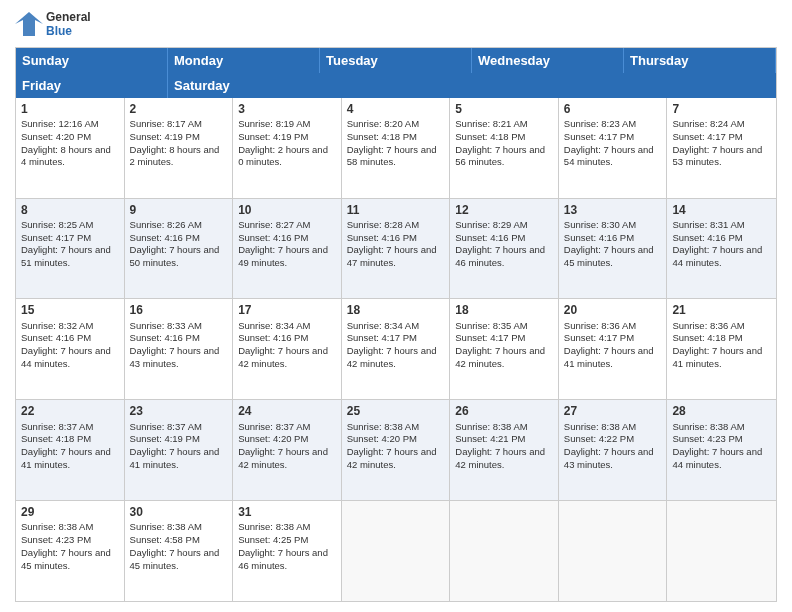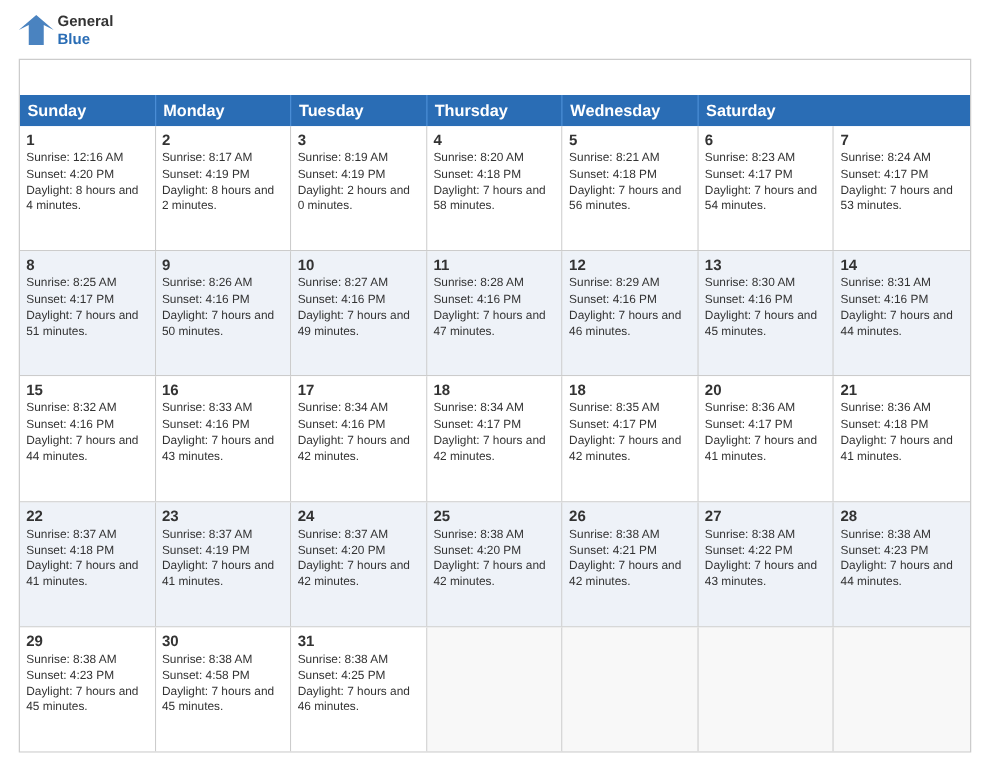--- a/index.html
+++ b/index.html
@@ -42,23 +42,22 @@
       color: #555;
     }
     .calendar {
       flex: 1;
       display: flex;
       flex-direction: column;
       border: 1px solid #ccc;
     }
     .cal-header {
       display: grid;
-      grid-template-columns: repeat(7, 1fr);
+      grid-template-columns: repeat(5, 1fr);
       background: #2a6db5;
-      margin-top: 28px;
     }
     .cal-header-cell {
       color: white;
       font-size: 13px;
       font-weight: bold;
       padding: 5px 6px;
       text-align: left;
       border-right: 1px solid #4a8dd5;
     }
     .cal-header-cell:last-child { border-right: none; }
@@ -116,22 +115,23 @@
       <div class="month-title"></div>
       <div class="location"></div>
     </div>
   </div>
 
   <div class="calendar">
     <div class="cal-header">
     <div class="cal-header-cell">Sunday</div>
         <div class="cal-header-cell">Monday</div>
         <div class="cal-header-cell">Tuesday</div>
+        <div class="cal-header-cell">Wednesday</div>
         <div class="cal-header-cell">Thursday</div>
-        <div class="cal-header-cell">Wednesday</div>
+        <div class="cal-header-cell">Friday</div>
         <div class="cal-header-cell">Saturday</div>
       </div>
     <div class="cal-body">
     <div class="cal-row">
           <div class="cal-cell"><span class="day-num">1</span><span>Sunrise: 12:16 AM</span><br><span>Sunset: 4:20 PM</span><br><span>Daylight: 8 hours and 4 minutes.</span></div>
           <div class="cal-cell"><span class="day-num">2</span><span>Sunrise: 8:17 AM</span><br><span>Sunset: 4:19 PM</span><br><span>Daylight: 8 hours and 2 minutes.</span></div>
           <div class="cal-cell"><span class="day-num">3</span><span>Sunrise: 8:19 AM</span><br><span>Sunset: 4:19 PM</span><br><span>Daylight: 2 hours and 0 minutes.</span></div>
           <div class="cal-cell"><span class="day-num">4</span><span>Sunrise: 8:20 AM</span><br><span>Sunset: 4:18 PM</span><br><span>Daylight: 7 hours and 58 minutes.</span></div>
           <div class="cal-cell"><span class="day-num">5</span><span>Sunrise: 8:21 AM</span><br><span>Sunset: 4:18 PM</span><br><span>Daylight: 7 hours and 56 minutes.</span></div>
           <div class="cal-cell"><span class="day-num">6</span><span>Sunrise: 8:23 AM</span><br><span>Sunset: 4:17 PM</span><br><span>Daylight: 7 hours and 54 minutes.</span></div>

